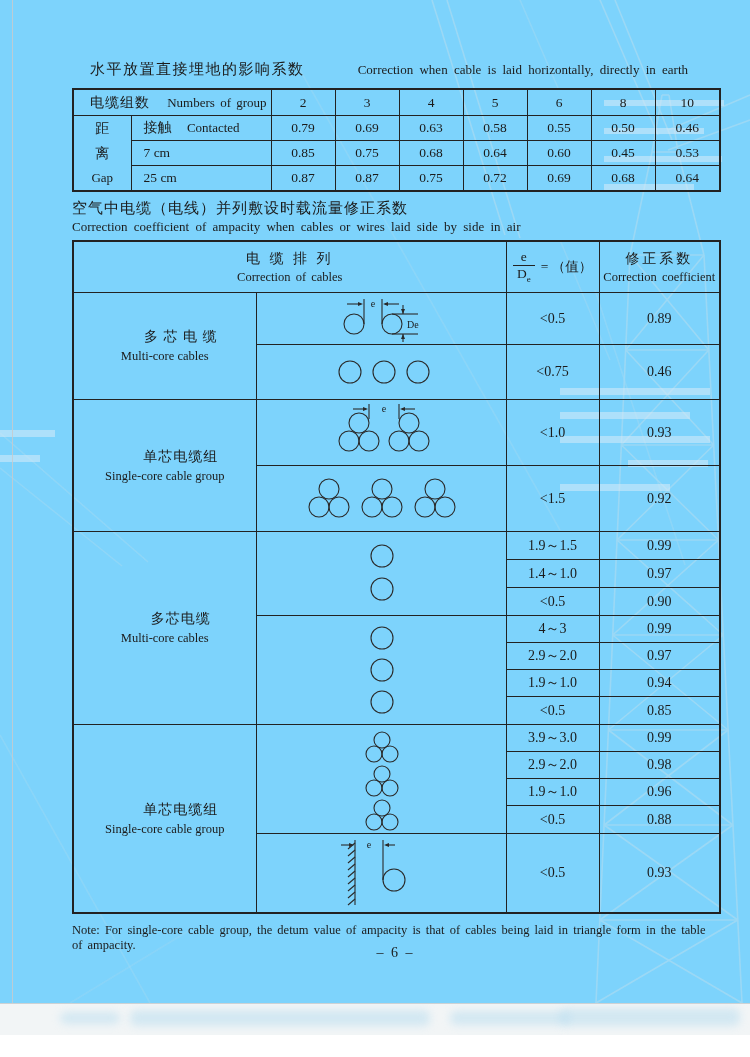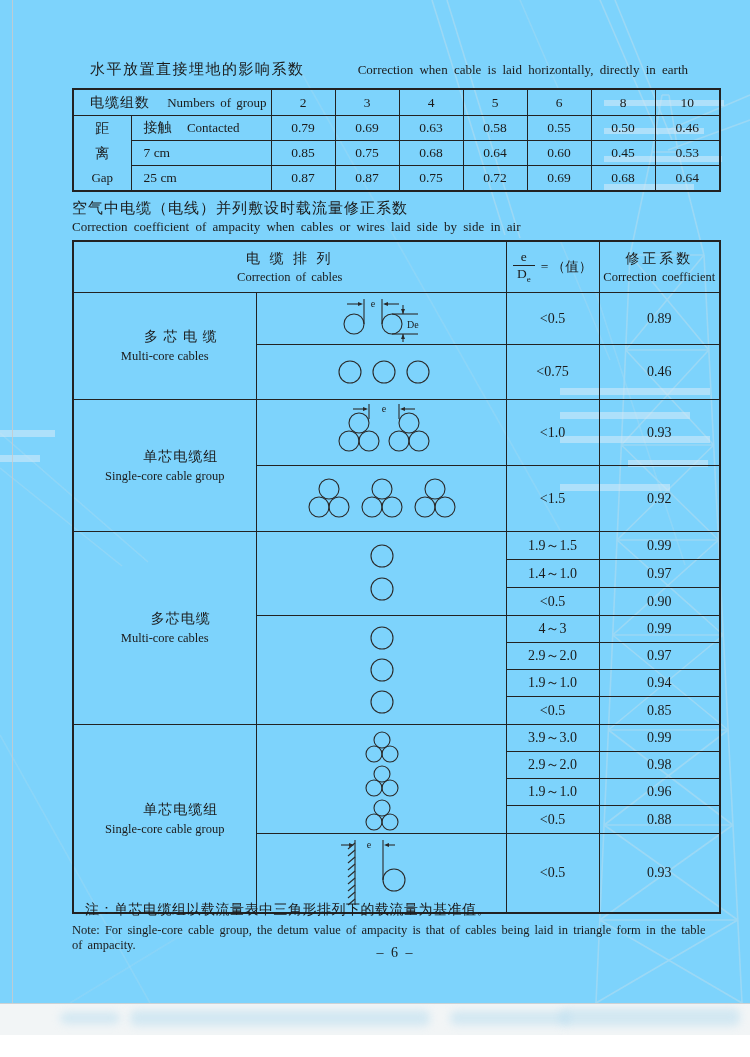--- a/index.html
+++ b/index.html
@@ -438,21 +438,20 @@
               <polygon points="127,10 132,8 132,12"></polygon>
           <text x="112" y="13" text-anchor="middle">e</text>
         </svg>
       </td>
       <td class="val">&lt;0.5</td>
       <td class="cof">0.93</td>
     </tr>
   </tbody>
     </table>
 
-  <div class="note-zh"><span>注：</span><span>单芯电缆组以载流量表中三角形排列下的载流量为基准值。</span></div>
   <div class="note-en">Note: For single-core cable group, the detum value of ampacity is that of cables being laid in triangle form in the table of ampacity.</div>
 
   <div class="page-number">– 6 –</div>
 
 </div>
 
 <div class="bottom-strip">
   <div class="blob" style="left:60px;top:8px;width:60px;height:12px;"></div>
   <div class="blob" style="left:130px;top:6px;width:300px;height:16px;"></div>
   <div class="blob" style="left:450px;top:7px;width:120px;height:14px;"></div>

